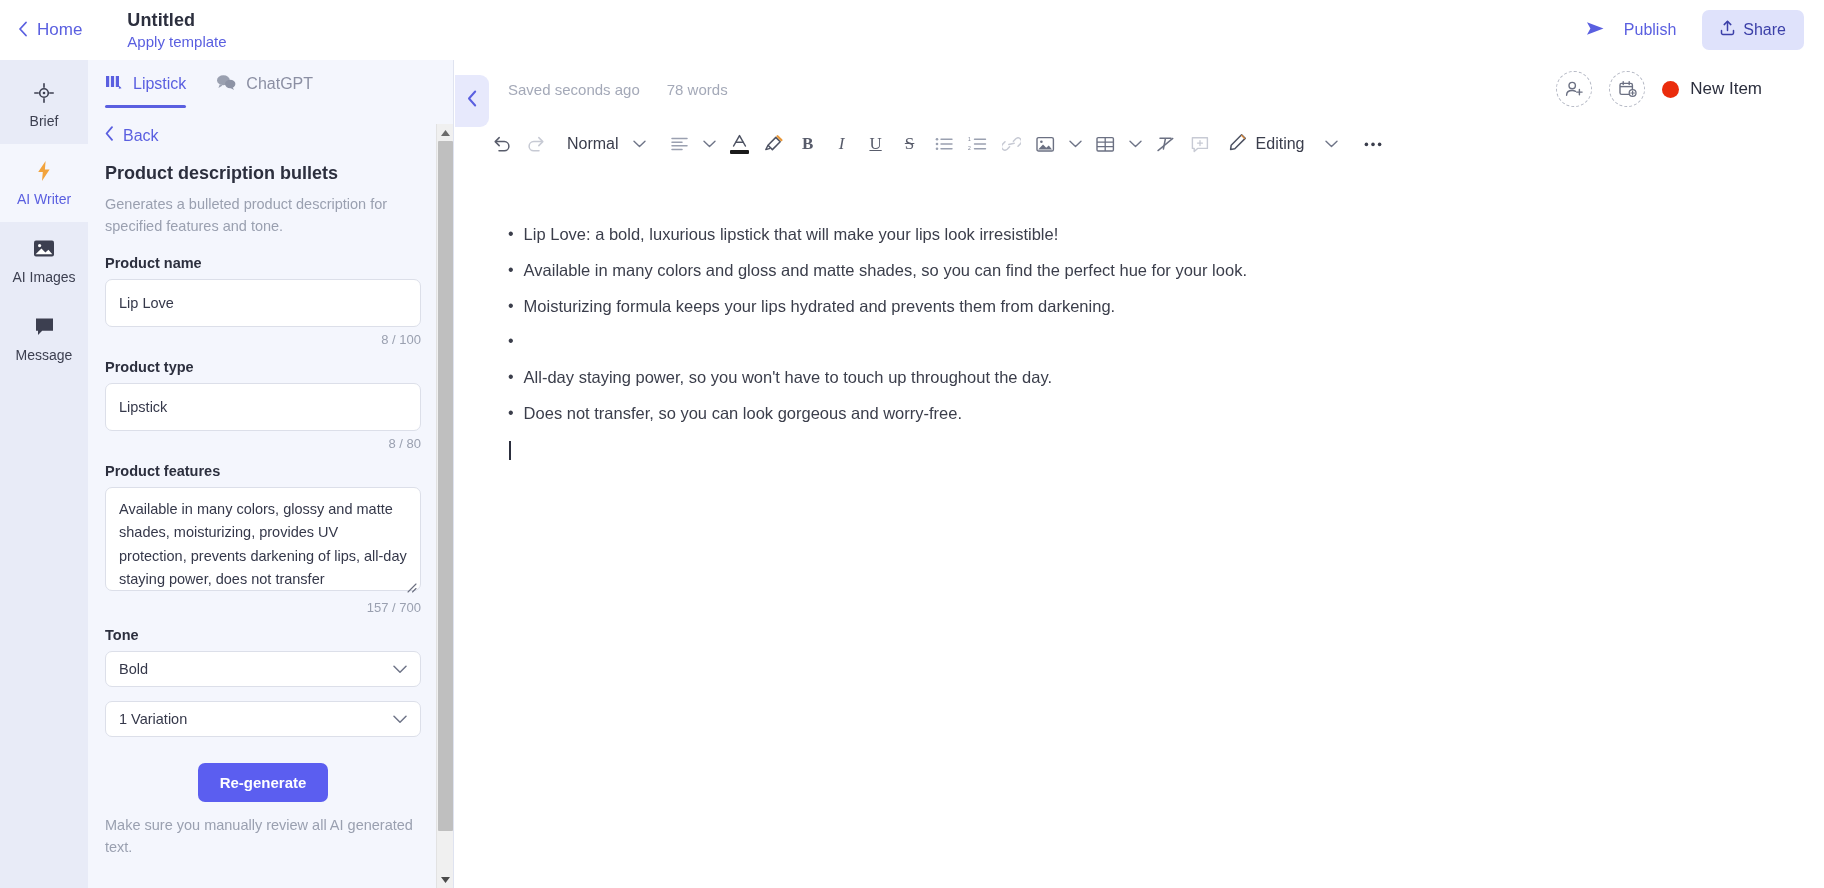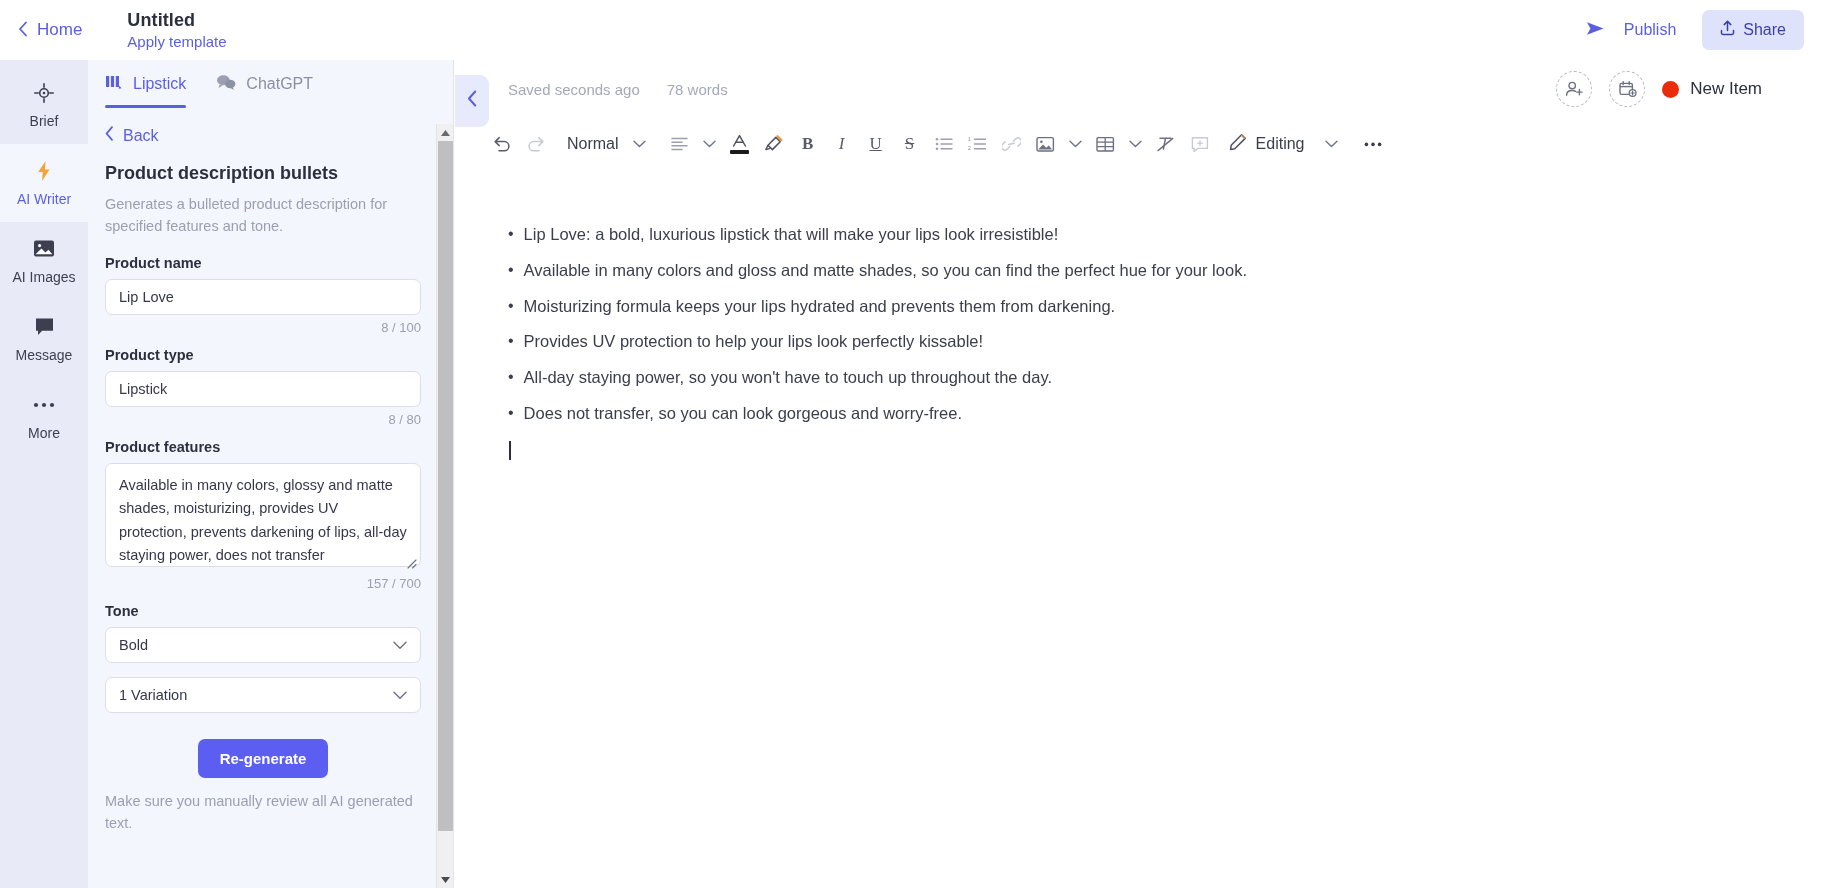--- a/index.html
+++ b/index.html
@@ -79,21 +79,21 @@
     padding: 18px 32px 0 17px; overflow: hidden;
   }
   .back-row {
     display: flex; align-items: center; gap: 9px;
     color: #5a5fe0; font-size: 16px; cursor: pointer; margin-bottom: 18px;
   }
   .tpl-title { font-size: 18px; font-weight: bold; color: #2c2f3e; margin-bottom: 9px; }
   .tpl-desc { font-size: 14.5px; color: #9aa0b0; line-height: 1.55; margin-bottom: 17px; }
   .field-label { font-size: 14.5px; color: #2c2f3e; font-weight: bold; margin-bottom: 8px; }
   .text-input {
-    width: 100%; height: 36px; border: 1px solid #dcdfe9; border-radius: 7px;
+    width: 100%; height: 48px; border: 1px solid #dcdfe9; border-radius: 7px;
     background: #ffffff; padding: 0 13px; font-size: 14.5px; color: #35384a;
     font-family: "Liberation Sans", sans-serif; outline: none;
   }
   .textarea-wrap { position: relative; }
   .text-area {
     width: 100%; height: 104px; border: 1px solid #dcdfe9; border-radius: 7px;
     background: #ffffff; padding: 10px 13px; font-size: 14.5px; color: #35384a;
     font-family: "Liberation Sans", sans-serif; line-height: 1.62;
     outline: none; resize: none; overflow: hidden;
   }
@@ -253,30 +253,20 @@
 
   <div class="rail-item">
     <span class="rail-icon">
       <svg width="21" height="19" viewBox="0 0 21 19" fill="none">
           <path d="M2 1.6h17v12.2H8.2L4 18V13.8H2V1.6Z" fill="#3c3f50"></path>
         </svg>
     </span>
     <span class="rail-label">Message</span>
   </div>
 
-  <div class="rail-item">
-    <span class="rail-icon">
-      <svg width="22" height="6" viewBox="0 0 22 6" fill="none">
-          <circle cx="3" cy="3" r="2.1" fill="#3c3f50"></circle>
-          <circle cx="11" cy="3" r="2.1" fill="#3c3f50"></circle>
-          <circle cx="19" cy="3" r="2.1" fill="#3c3f50"></circle>
-        </svg>
-    </span>
-    <span class="rail-label">More</span>
-  </div>
 </div>
 
 <div class="panel">
 
   <div class="panel-tabs">
     <div class="tab active">
       <span>
         <svg width="18" height="17" viewBox="0 0 18 17" fill="none">
             <rect x="1" y="2" width="3.2" height="11" fill="#5a5fe0"></rect>
             <rect x="5.9" y="2" width="3.2" height="11" fill="#5a5fe0"></rect>
@@ -561,21 +551,20 @@
       <li>
         <span class="doc-bullet">•</span>
         <span>Available in many colors and gloss and matte shades, so you can find the perfect hue for your look.</span>
       </li>
       <li>
         <span class="doc-bullet">•</span>
         <span>Moisturizing formula keeps your lips hydrated and prevents them from darkening.</span>
       </li>
       <li>
         <span class="doc-bullet">•</span>
-        <span>Provides UV protection to help your lips look perfectly kissable!</span>
       </li>
       <li>
         <span class="doc-bullet">•</span>
         <span>All-day staying power, so you won't have to touch up throughout the day.</span>
       </li>
       <li>
         <span class="doc-bullet">•</span>
         <span>Does not transfer, so you can look gorgeous and worry-free.</span>
       </li>
     </ul>

